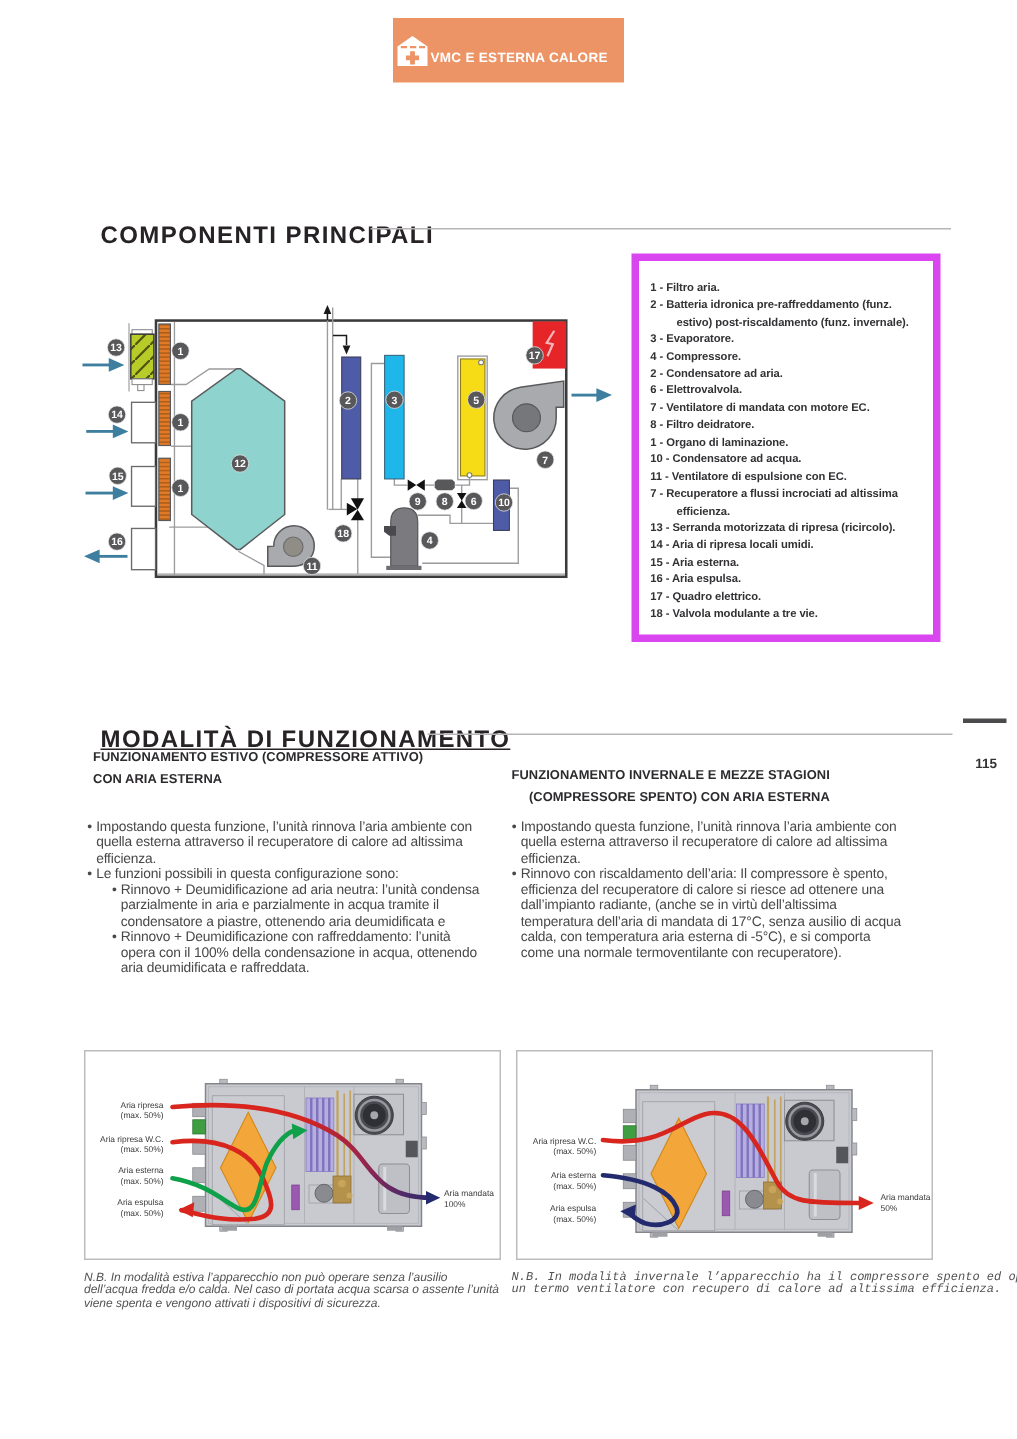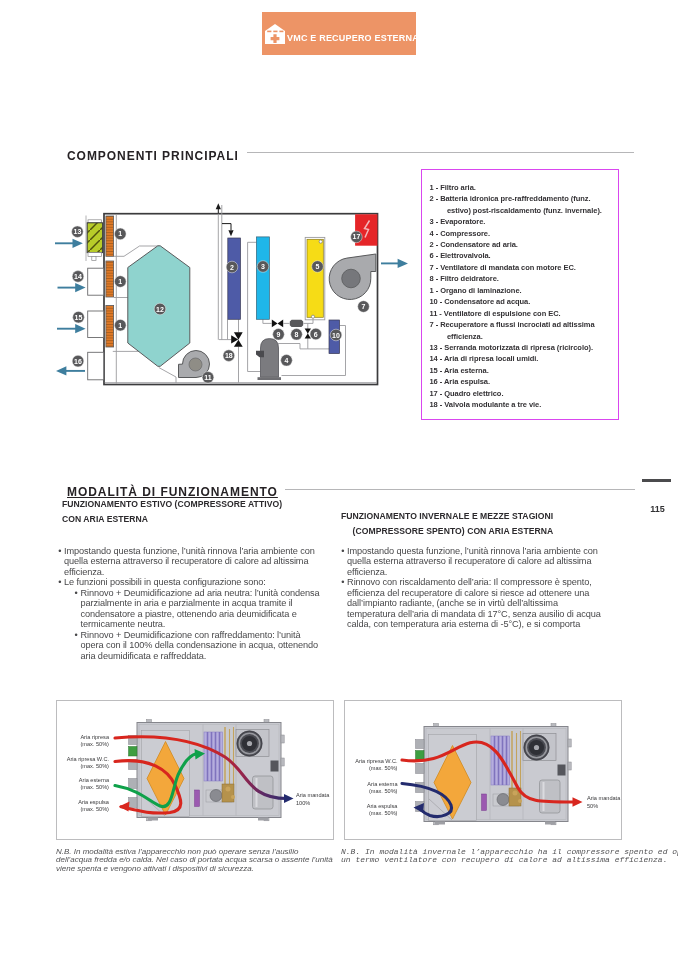--- a/index.html
+++ b/index.html
@@ -1,25 +1,25 @@
 <!DOCTYPE html>
 <html><head>
 <meta charset="utf-8">
 <style>
   html,body{margin:0;padding:0;}
   body{width:678px;height:959px;position:relative;background:#ffffff;
        font-family:"Liberation Sans",sans-serif;overflow:hidden;}
   .abs{position:absolute;}
   .badge{left:262px;top:12px;width:154px;height:43px;background:#ED9466;}
   .badgetxt{left:287px;top:33px;font-size:9px;font-weight:bold;color:#fff;letter-spacing:.2px;}
-  .h1{font-weight:bold;color:#262225;font-size:12px;letter-spacing:.95px;}
+  .h1{font-weight:bold;color:#262225;font-size:16px;letter-spacing:.95px;}
   .rule{height:1px;background:#b6b6b8;}
   .pgnum{left:643px;top:459.5px;width:29px;text-align:center;font-size:9px;font-weight:bold;color:#323234;margin-top:44px;}
   .pgbar{left:642px;top:479px;width:29px;height:3.2px;background:#4B4B4D;}
-  .legend{left:421px;top:169px;width:196px;height:249px;border:1px solid #d946ef;background:#fff;}
+  .legend{left:421px;top:169px;width:196px;height:249px;border:5px solid #d946ef;background:#fff;}
   .legend .in{position:absolute;left:7.5px;top:11.7px;font-size:7.5px;font-weight:bold;
       color:#333134;line-height:11.45px;letter-spacing:-.05px;white-space:nowrap;}
   .li2{padding-left:17.5px;}
   .colhead{font-size:8.6px;font-weight:bold;color:#2c2a2d;line-height:15.2px;letter-spacing:.05px;white-space:nowrap;}
   .col{font-size:9.2px;color:#48484a;line-height:10.55px;white-space:nowrap;letter-spacing:-.1px;}
   .col div{position:relative;}
   .b1{padding-left:8.1px;}
   .b2{padding-left:24.5px;}
   .bu1{position:absolute;left:2.2px;top:0;}
   .bu2{position:absolute;left:18.6px;top:0;}
@@ -298,21 +298,21 @@
 <div class="abs badge"></div>
 <svg class="abs" style="left:264px;top:23px" width="22" height="22" viewBox="0 0 22 22">
   <path d="M11 1 L21 8 L21 21 L1 21 L1 8 Z" fill="#ffffff"></path>
   <g stroke="#ED9466" stroke-width="1.6">
     <line x1="3.2" y1="8.4" x2="7.4" y2="8.4"></line>
     <line x1="9.3" y1="8.4" x2="13.5" y2="8.4"></line>
     <line x1="15.4" y1="8.4" x2="19.4" y2="8.4"></line>
   </g>
   <path d="M9.4 11.2 h3.2 v2.8 h2.8 v3.2 h-2.8 v2.8 h-3.2 v-2.8 h-2.8 v-3.2 h2.8 Z" fill="#ED9466"></path>
 </svg>
-<div class="abs badgetxt">VMC E RECUPERO ESTERNA</div>
+<div class="abs badgetxt">VMC E ESTERNA CALORE</div>
 
 <div class="abs h1" style="left:67px;top:149px;">COMPONENTI PRINCIPALI</div>
 <div class="abs rule" style="left:247px;top:152px;width:387px;"></div>
 
 <div class="abs h1" style="left:67px;top:485px;text-decoration:underline;">MODALITÀ DI FUNZIONAMENTO</div>
 <div class="abs rule" style="left:285px;top:488.5px;width:350px;"></div>
 
 <div class="abs pgnum">115</div>
 <div class="abs pgbar"></div>
 
@@ -345,35 +345,35 @@
 <div class="abs colhead" style="left:341px;top:508.6px;text-align:right;">FUNZIONAMENTO INVERNALE E MEZZE STAGIONI<br>(COMPRESSORE SPENTO) CON ARIA ESTERNA</div>
 
 <div class="abs col" style="left:56px;top:545.5px;">
 <div class="b1"><span class="bu1">•</span>Impostando questa funzione, l’unità rinnova l’aria ambiente con</div>
 <div class="b1">quella esterna attraverso il recuperatore di calore ad altissima</div>
 <div class="b1">efficienza.</div>
 <div class="b1"><span class="bu1">•</span>Le funzioni possibili in questa configurazione sono:</div>
 <div class="b2"><span class="bu2">•</span>Rinnovo + Deumidificazione ad aria neutra: l’unità condensa</div>
 <div class="b2">parzialmente in aria e parzialmente in acqua tramite il</div>
 <div class="b2">condensatore a piastre, ottenendo aria deumidificata e</div>
-<div class="b2">termicamente neutra.</div>
 <div class="b2"><span class="bu2">•</span>Rinnovo + Deumidificazione con raffreddamento: l’unità</div>
 <div class="b2">opera con il 100% della condensazione in acqua, ottenendo</div>
 <div class="b2">aria deumidificata e raffreddata.</div>
 </div>
 
 <div class="abs col" style="left:339px;top:545.5px;">
 <div class="b1"><span class="bu1">•</span>Impostando questa funzione, l’unità rinnova l’aria ambiente con</div>
 <div class="b1">quella esterna attraverso il recuperatore di calore ad altissima</div>
 <div class="b1">efficienza.</div>
 <div class="b1"><span class="bu1">•</span>Rinnovo con riscaldamento dell’aria: Il compressore è spento,</div>
 <div class="b1">efficienza del recuperatore di calore si riesce ad ottenere una</div>
 <div class="b1">dall’impianto radiante, (anche se in virtù dell’altissima</div>
 <div class="b1">temperatura dell’aria di mandata di 17°C, senza ausilio di acqua</div>
 <div class="b1">calda, con temperatura aria esterna di -5°C), e si comporta</div>
+<div class="b1">come una normale termoventilante con recuperatore).</div>
 </div>
 
 <div class="abs nb" style="left:56px;top:847.5px;">
 N.B. In modalità estiva l’apparecchio non può operare senza l’ausilio<br>
 dell’acqua fredda e/o calda. Nel caso di portata acqua scarsa o assente l’unità<br>
 viene spenta e vengono attivati i dispositivi di sicurezza.
 </div>
 <div class="abs nb" style="left:341px;top:847.5px;font-family:Liberation Mono, monospace;">
 N.B. In modalità invernale l’apparecchio ha il compressore spento ed opera come<br>
 un termo ventilatore con recupero di calore ad altissima efficienza.

